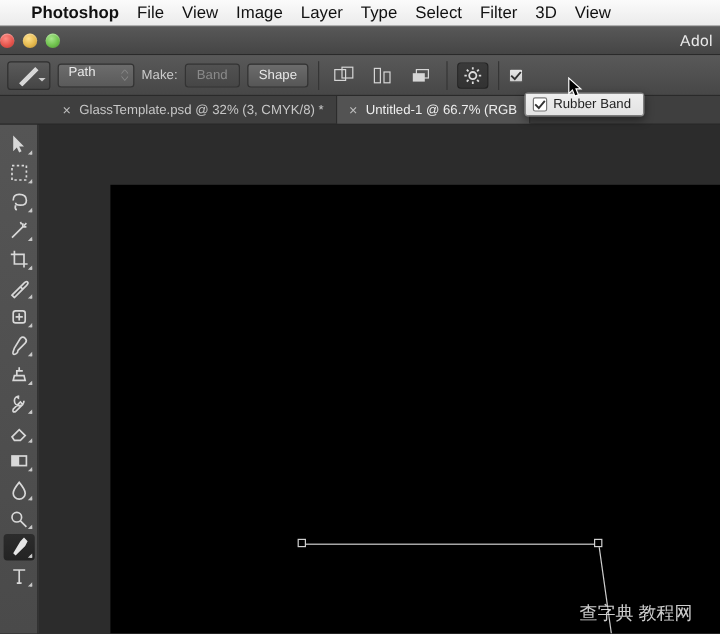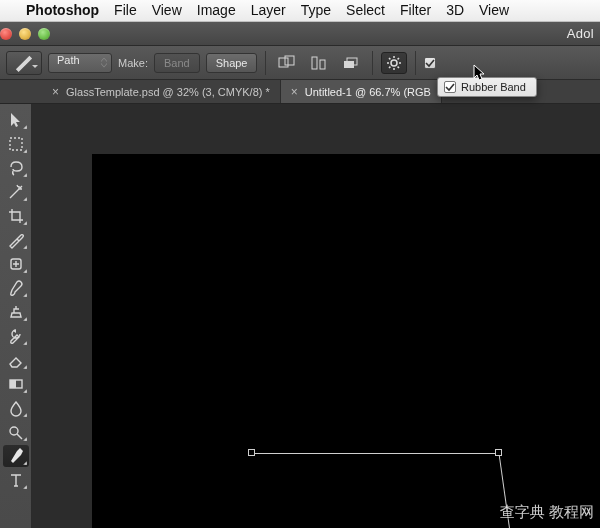--- a/index.html
+++ b/index.html
@@ -41,21 +41,21 @@
 .tb.sel{background:linear-gradient(#2c2c2c,#232323)}
 .tb.sub:after{content:"";position:absolute;right:1px;bottom:1px;border:3px solid transparent;border-bottom-color:#c8c8c8;border-right-color:#c8c8c8;width:0;height:0;transform:scale(.6)}
 .tb svg{width:18px;height:18px;stroke:#d8d8d8;fill:none;stroke-width:1.4}
 .canvas-wrap{flex:1;background:#2c2c2c;position:relative;overflow:hidden}
 .canvas{position:absolute;left:60px;top:50px;right:-40px;bottom:-40px;background:#000}
 .anchor{position:absolute;width:7px;height:7px;border:1px solid #cfcfcf;background:#000}
 .pathline{position:absolute;background:#cfcfcf;height:1px;transform-origin:left center}
 .dropdown-pop{position:absolute;background:linear-gradient(#efefef,#e2e2e2);border:1px solid #888;border-radius:3px;padding:3px 10px 3px 6px;font-size:11px;color:#222;display:flex;align-items:center;gap:5px;box-shadow:0 3px 8px rgba(0,0,0,.45)}
 .dropdown-pop .box{width:12px;height:12px;background:#fff;border:1px solid #777;border-radius:2px;display:flex;align-items:center;justify-content:center}
 .cursor{position:absolute;width:14px;height:20px}
-.watermark{position:absolute;right:6px;bottom:6px;font-size:15px;color:rgba(255,255,255,.8);text-shadow:0 1px 2px rgba(0,0,0,.6);font-family:"Microsoft YaHei","SimSun",sans-serif;line-height:1.25}
+.watermark{position:absolute;right:23px;bottom:6px;font-size:15px;color:rgba(255,255,255,.8);text-shadow:0 1px 2px rgba(0,0,0,.6);font-family:"Microsoft YaHei","SimSun",sans-serif;line-height:1.25}
 .watermark .small{font-size:10px;letter-spacing:.5px;color:rgba(255,255,255,.75)}
 </style>
 </head>
 <body>
 
 <div class="mac-menu">
   <span class="apple"></span>
   <span class="m app">Photoshop</span>
   <span class="m">File</span>
   <span class="m">View</span>

